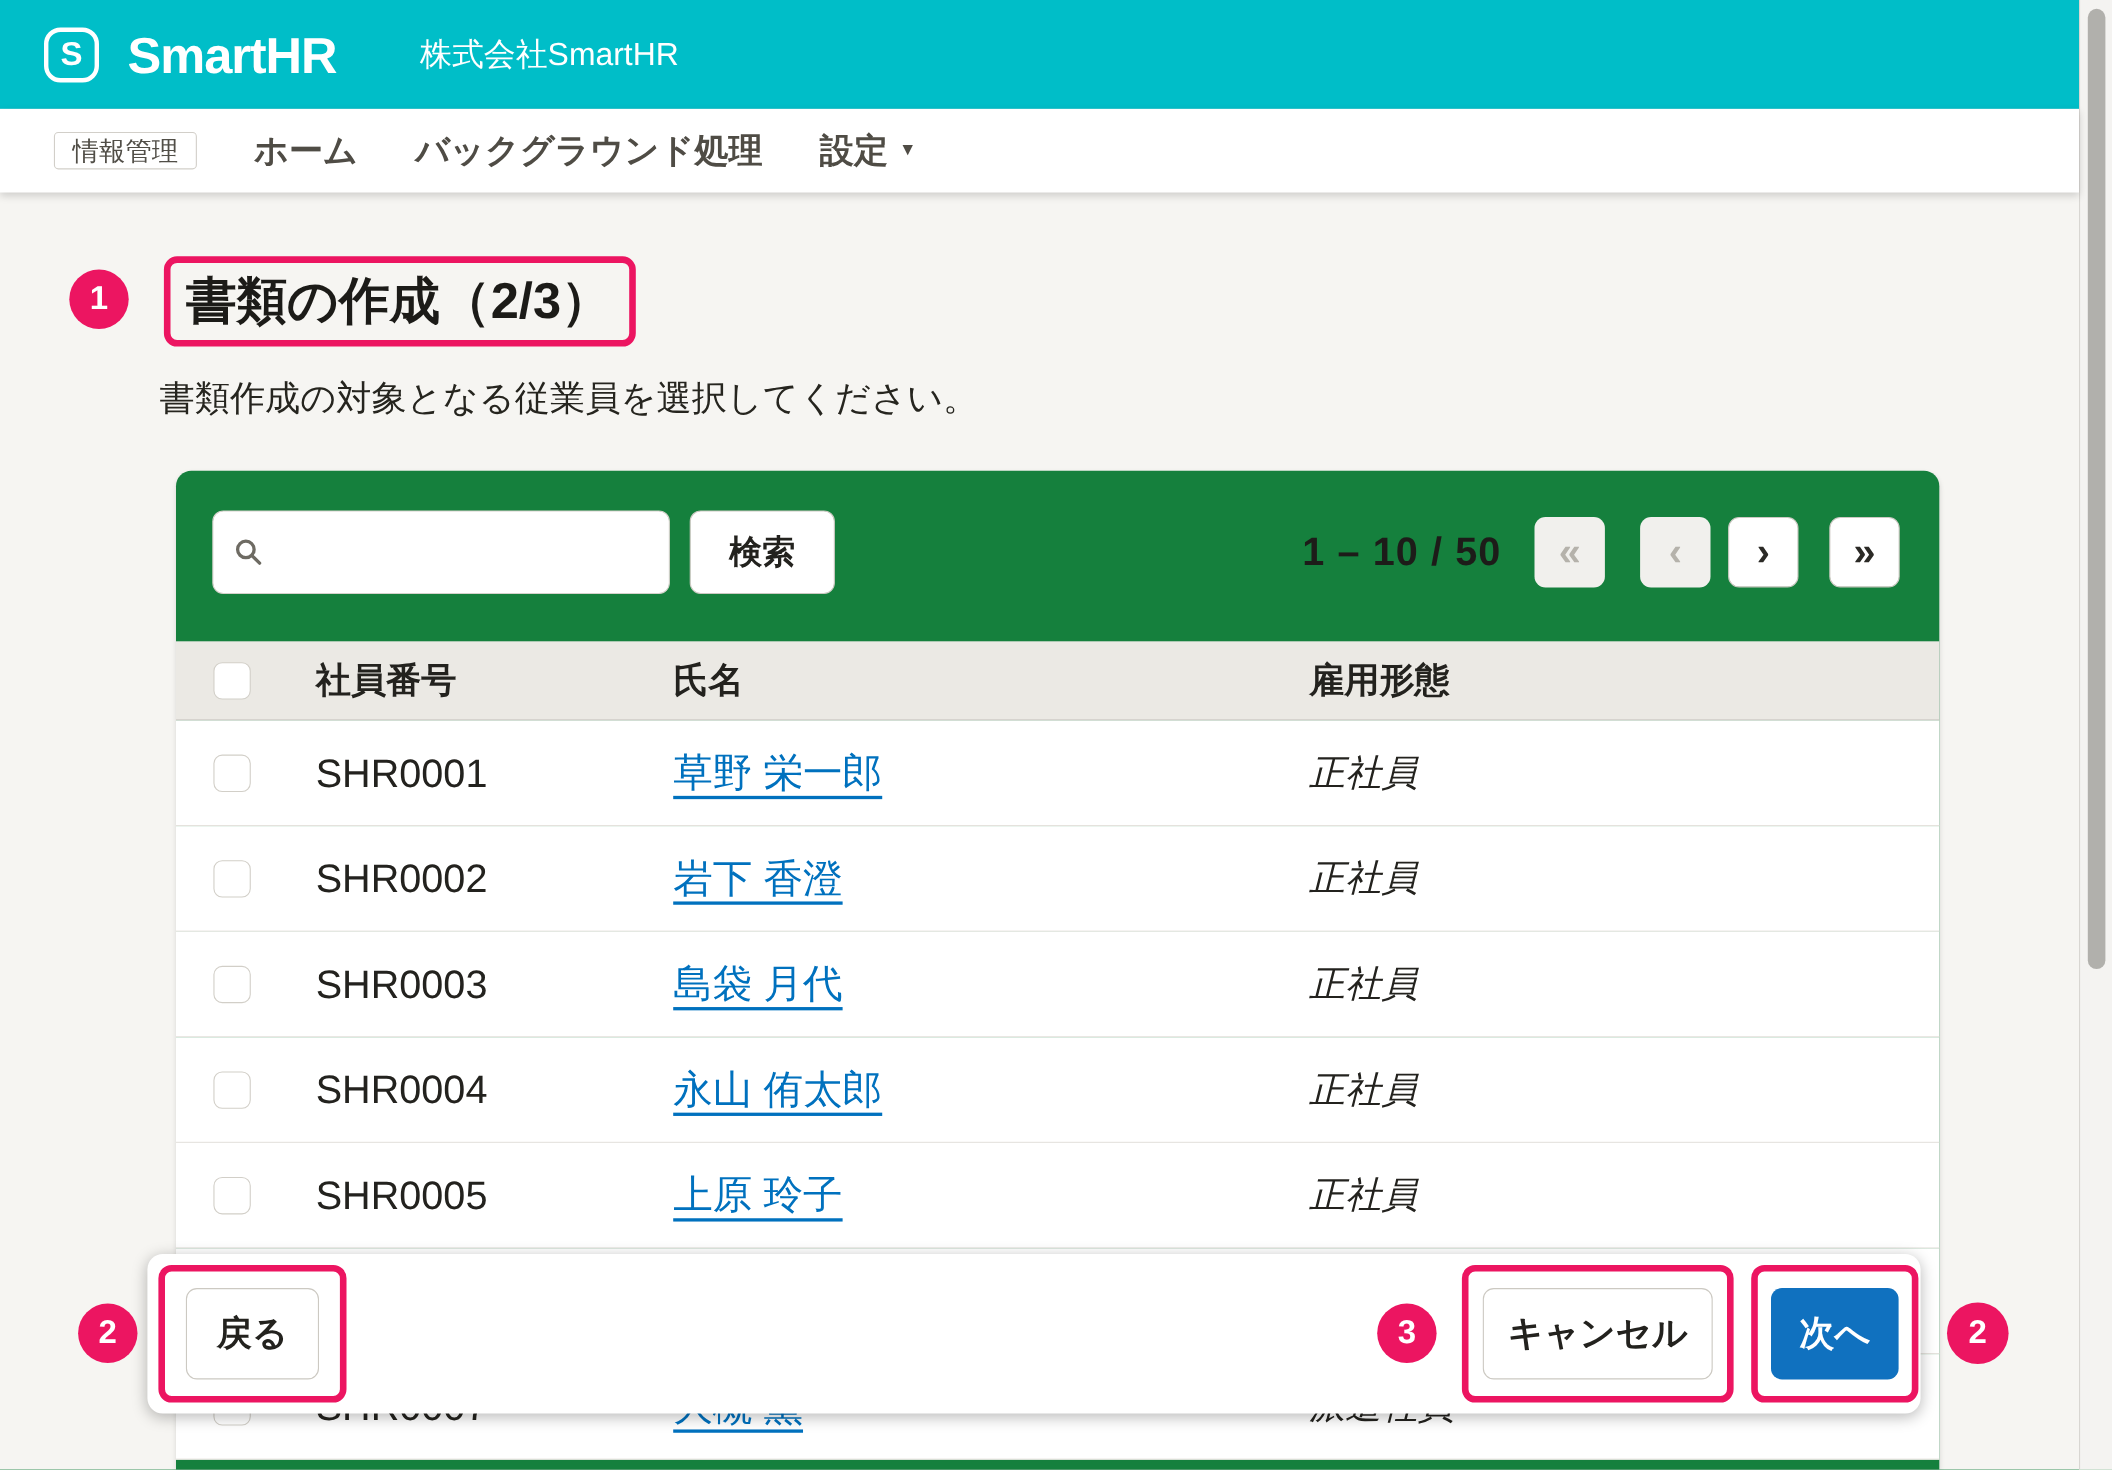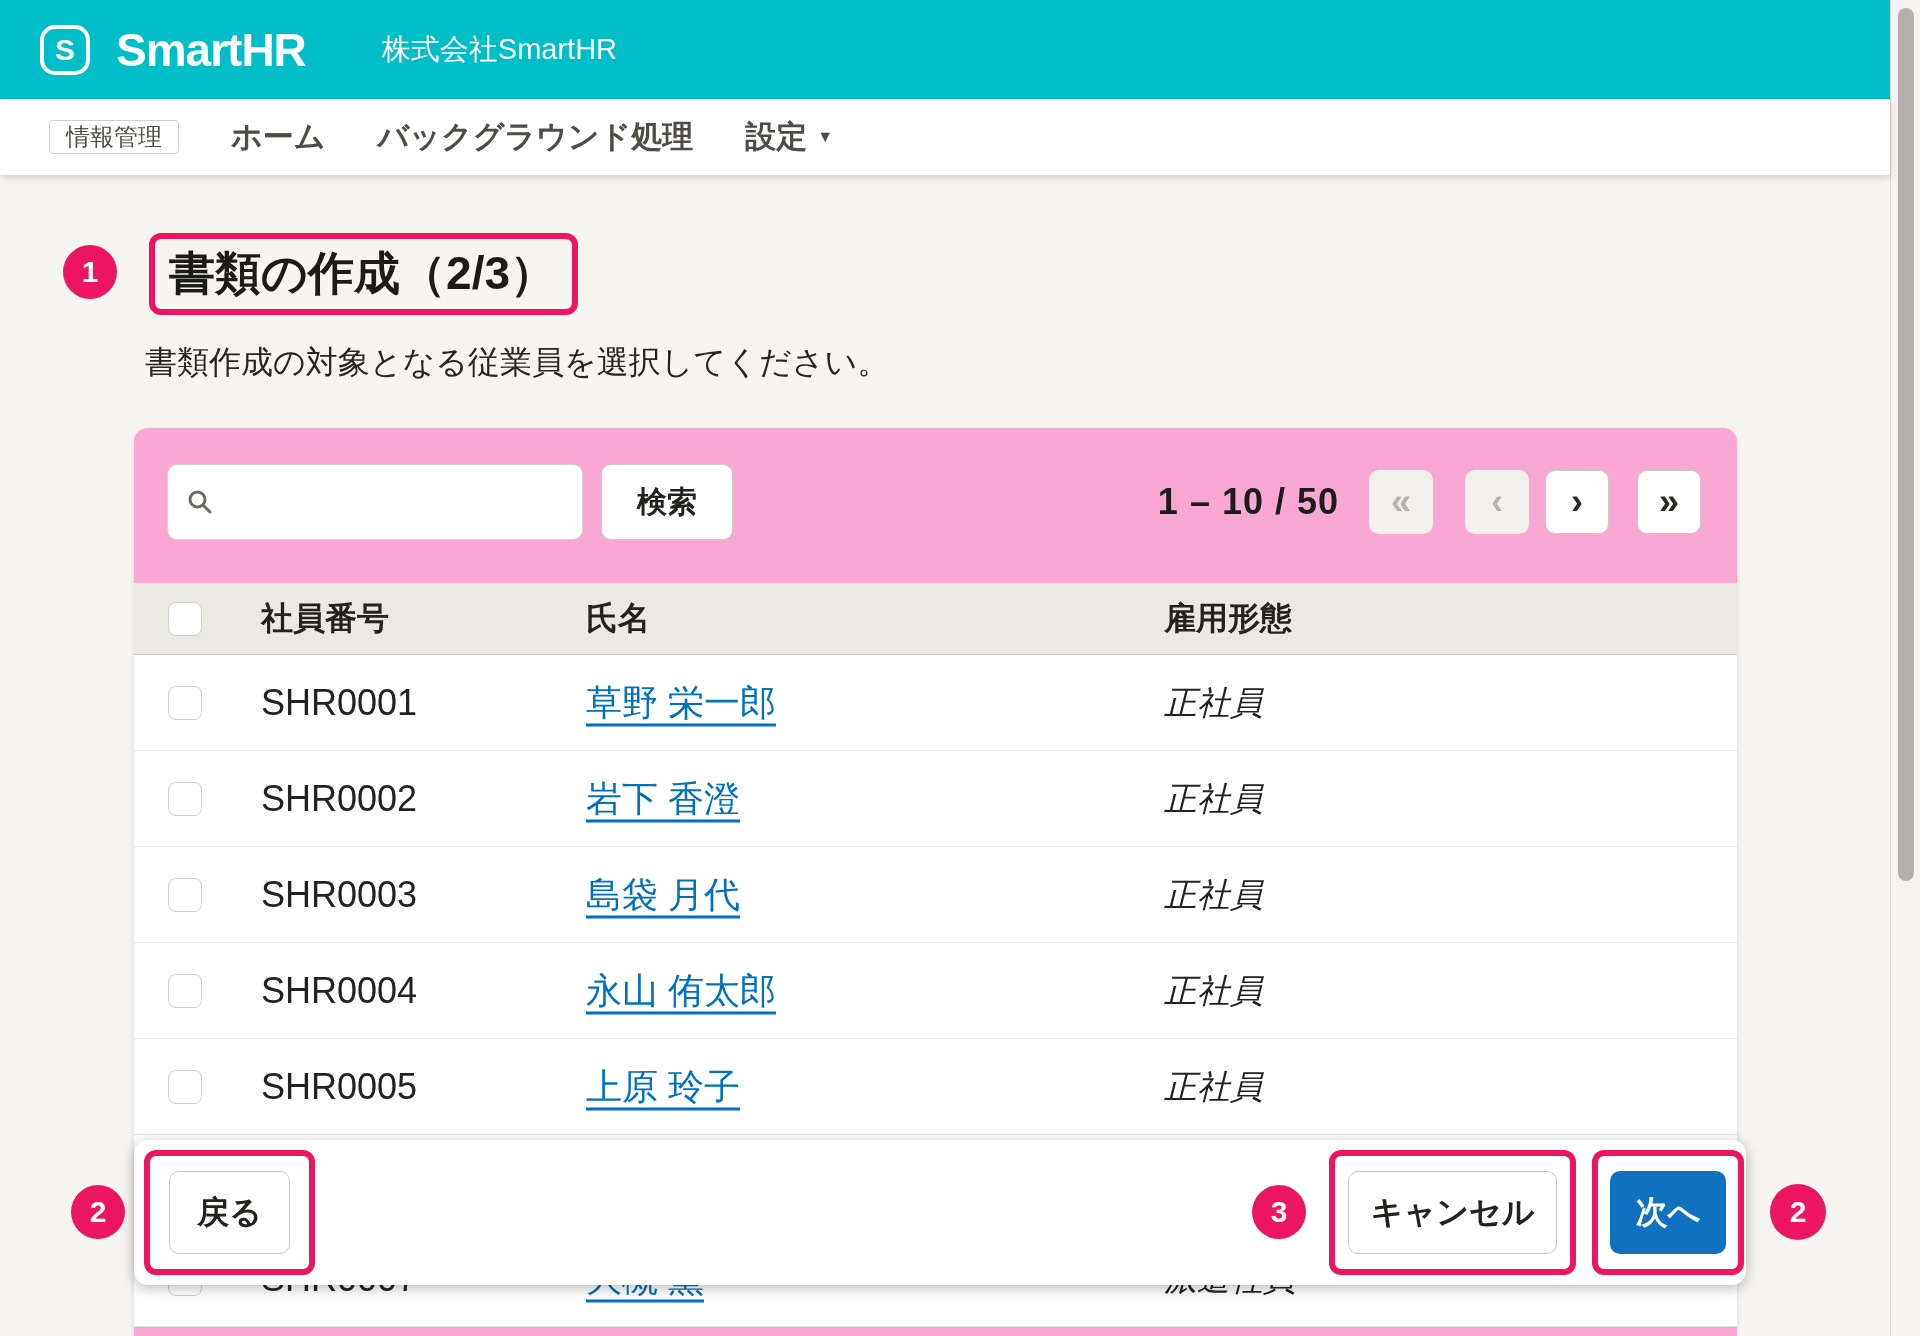--- a/index.html
+++ b/index.html
@@ -49,22 +49,22 @@
   .hl-box { border:6px solid #ec1561; border-radius:12px; }
   
   .title-box {
     position:absolute; left:137px; top:233px; width:429px; height:82px;
     display:flex; align-items:center; padding-left:14px;margin-left:12px;
   }
   .page-title { font-size:46px; color:#1c1b18; }
   .page-desc { position:absolute; left:145px; top:341px; font-size:32px; color:#26251f; }
   
   .card {
-    position:absolute; left:134px; top:428px; width:1603px; height:908px;
-    background:#f9a8d4; border-radius:14px 14px 0 0;
+    position:absolute; left:160px; top:428px; width:1603px; height:908px;
+    background:#15803d; border-radius:14px 14px 0 0;
     box-shadow:0 2px 5px rgba(0,0,0,.12);
   }
   .search-wrap { position:absolute; left:33px; top:36px; width:416px; height:76px; }
   .search-input {
     width:100%; height:100%; border:1.5px solid #d5d2cb; border-radius:10px;
     padding:0 16px 0 62px; font-size:30px; background:#fff; outline:none;
     font-family:inherit; color:#23221e;
   }
   .search-icon { position:absolute; left:19px; top:24px; }
   .search-btn {

